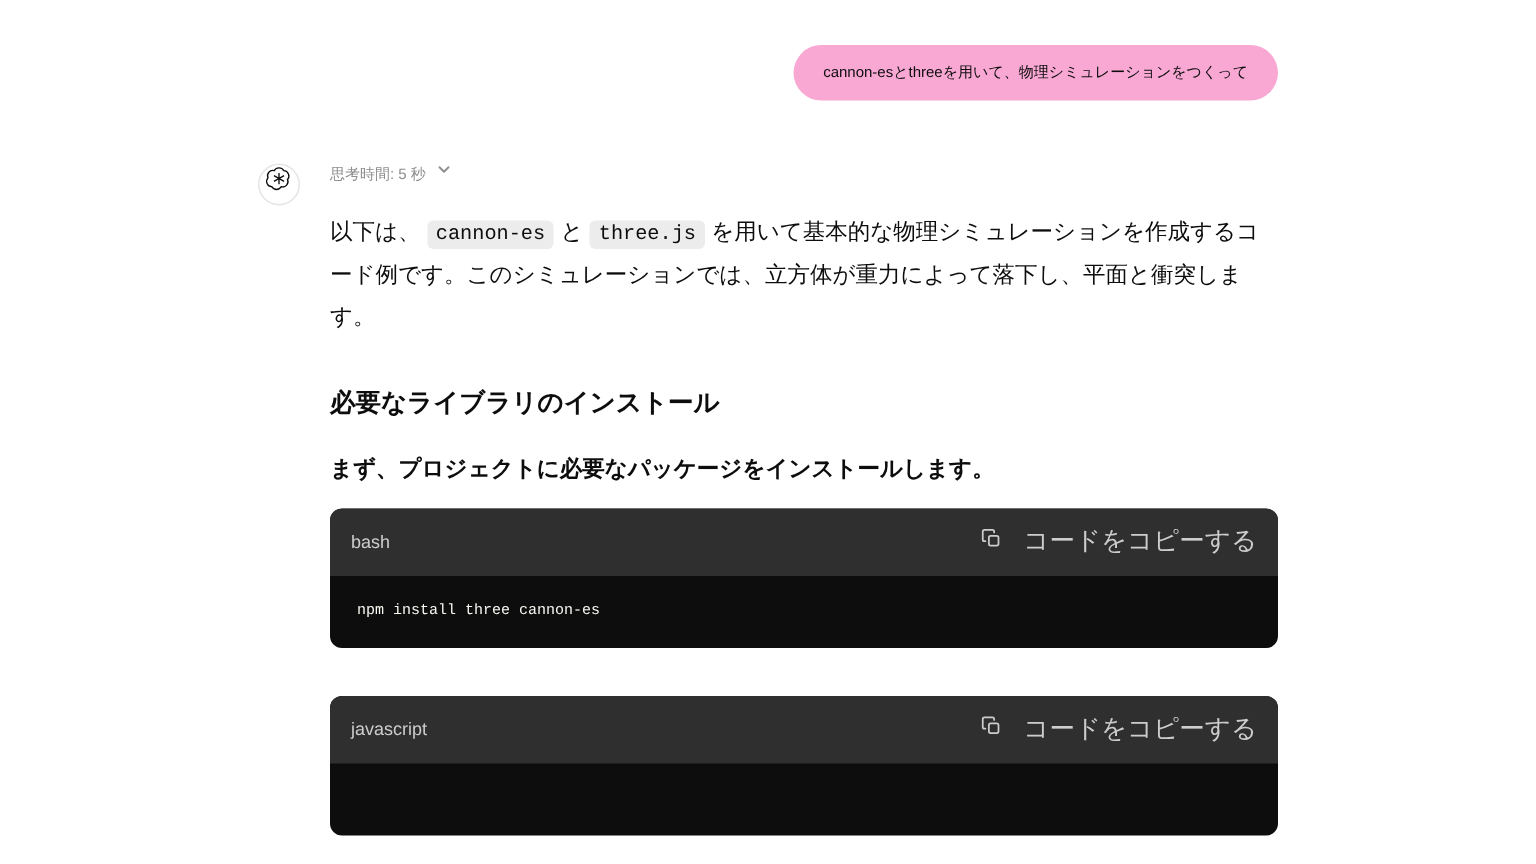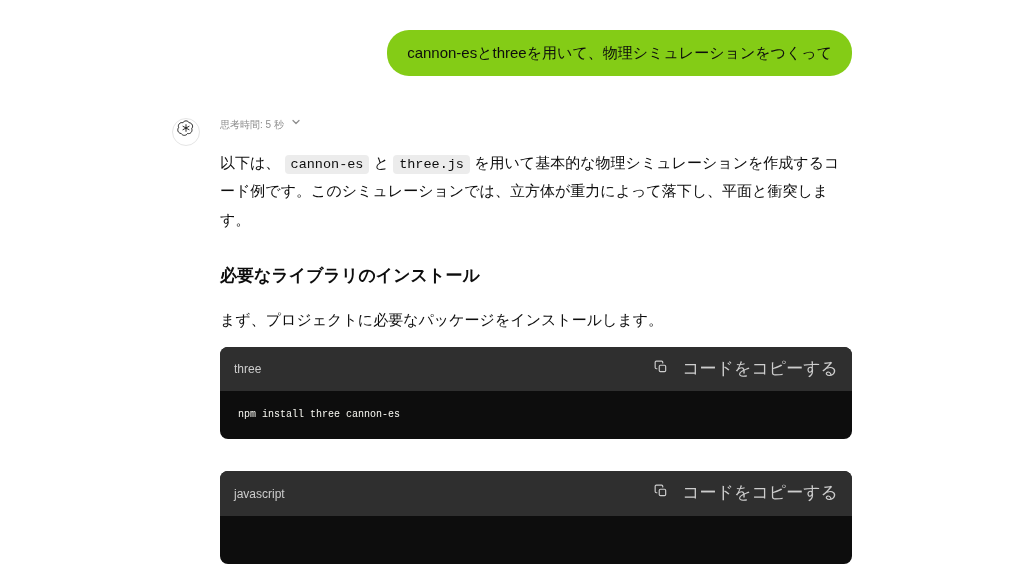--- a/index.html
+++ b/index.html
@@ -18,24 +18,24 @@
       max-width: 760px;
       margin: 0 auto;
       padding: 30px 40px;
     }
     .user-row {
       display: flex;
       justify-content: flex-end;
       margin-bottom: 40px;
     }
     .user-bubble {
-      background: #84cc16;
+      background: #f9a8d4;
       border-radius: 22px;
       padding: 10px 20px;
-      font-size: 15px;
+      font-size: 10px;
       color: #0d0d0d;
       max-width: 80%;
     }
     .assistant-row {
       display: flex;
       align-items: flex-start;
       gap: 20px;
     }
     .avatar {
       flex: 0 0 28px;
@@ -84,20 +84,21 @@
     }
     h2.section-heading {
       font-size: 17px;
       font-weight: 700;
       margin-bottom: 16px;
       color: #0d0d0d;
     }
     .section-sub {
       font-size: 15px;
       margin-bottom: 14px;
+      font-weight: bold;
     }
     .code-block {
       border-radius: 8px;
       overflow: hidden;
       margin-bottom: 32px;
       background: #0d0d0d;
     }
     .code-header {
       display: flex;
       justify-content: space-between;
@@ -170,21 +171,21 @@
         <span> と </span>
         <code class="inline-code">three.js</code>
         <span> を用いて基本的な物理シミュレーションを作成するコード例です。このシミュレーションでは、立方体が重力によって落下し、平面と衝突します。</span>
       </p>
 
       <h2 class="section-heading">必要なライブラリのインストール</h2>
       <p class="section-sub">まず、プロジェクトに必要なパッケージをインストールします。</p>
 
       <div class="code-block">
         <div class="code-header">
-          <span class="code-lang">three</span>
+          <span class="code-lang">bash</span>
           <div class="copy-btn">
             <span>
               <svg viewBox="0 0 24 24" fill="none" stroke="#cdcdcd" stroke-width="2" stroke-linecap="round" stroke-linejoin="round">
                 <rect x="9" y="9" width="11" height="11" rx="2"></rect>
                 <path d="M5 15H4a2 2 0 0 1-2-2V4a2 2 0 0 1 2-2h9a2 2 0 0 1 2 2v1"></path>
               </svg>
             </span>
             <span>コードをコピーする</span>
           </div>
         </div>

